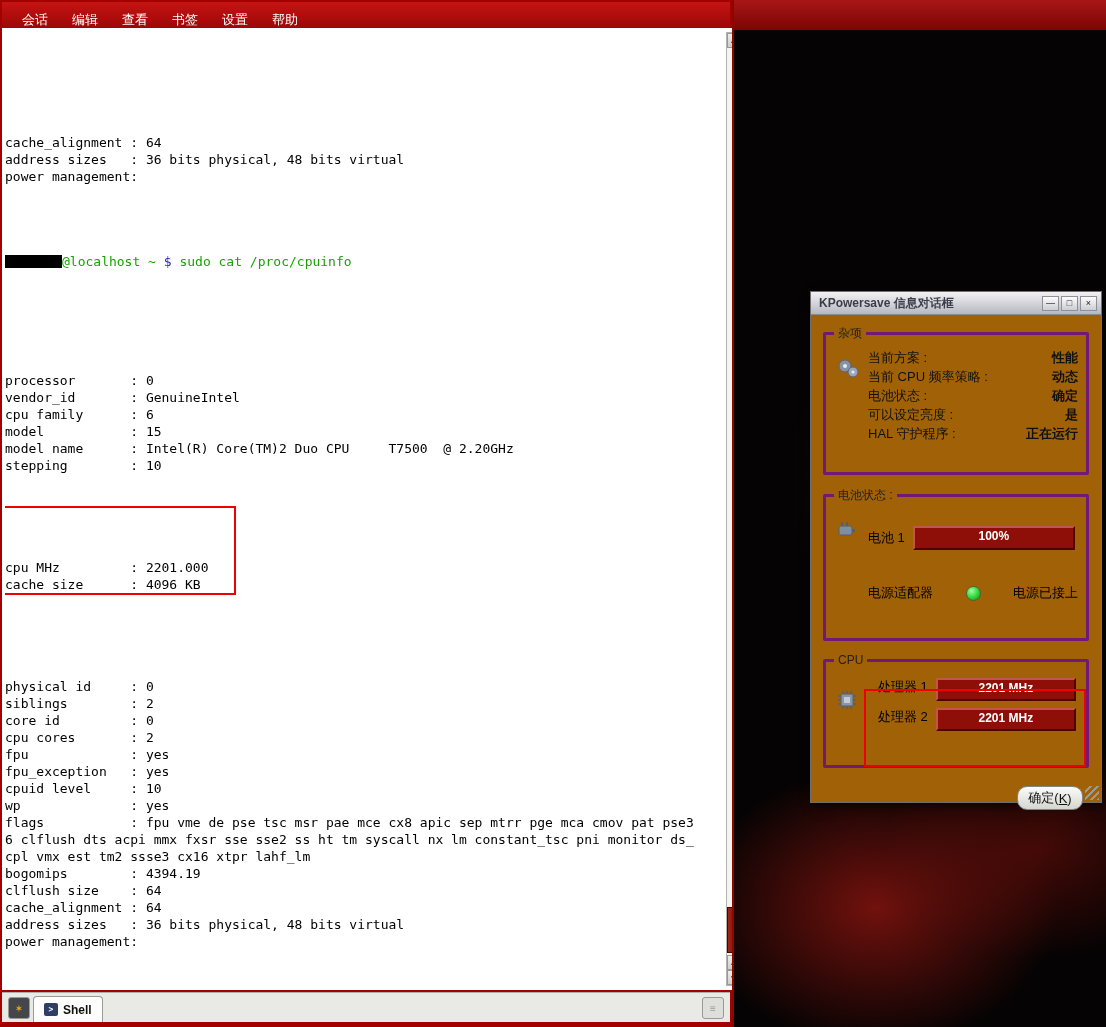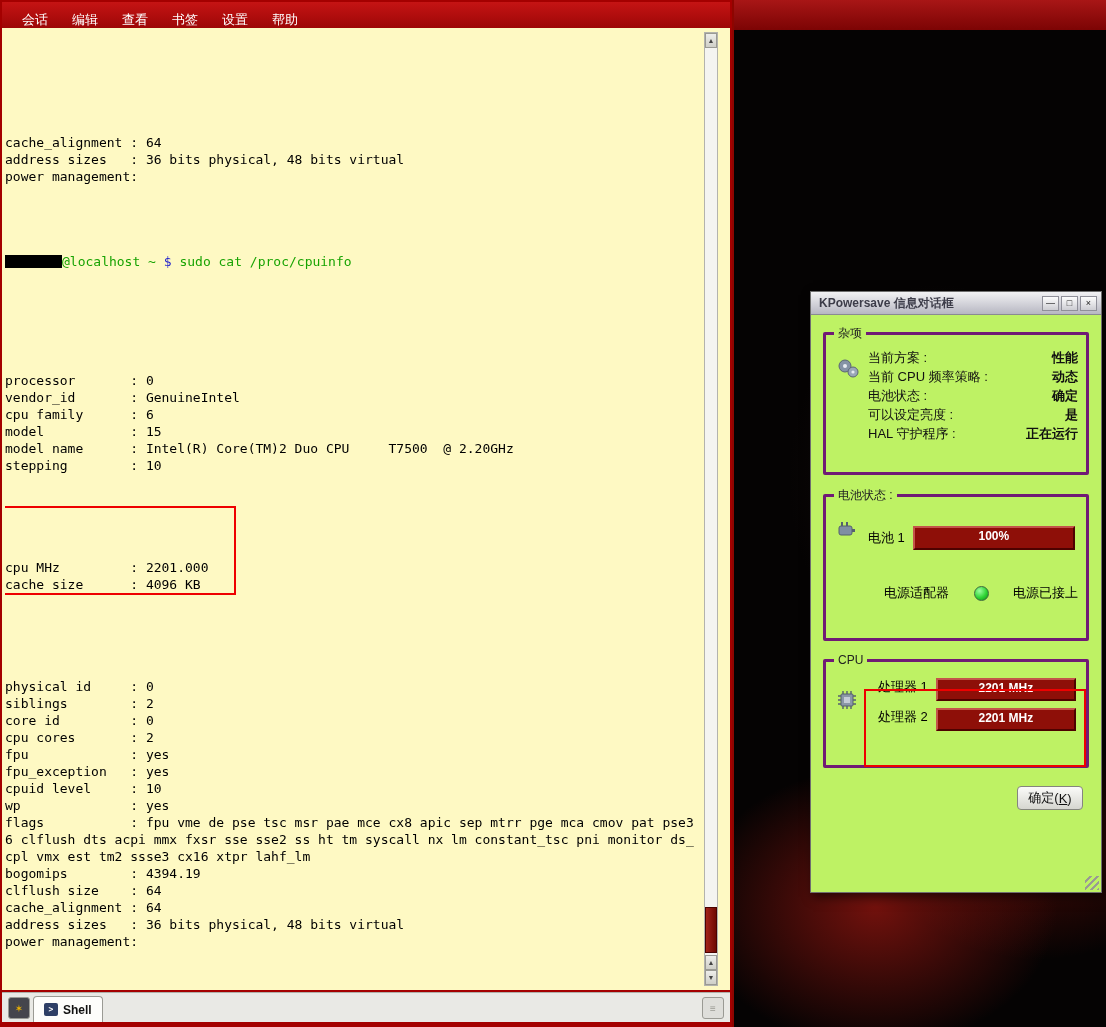--- a/index.html
+++ b/index.html
@@ -4,21 +4,21 @@
 <style>
   html,body{margin:0;padding:0;background:#000;}
   .screen{position:relative;width:1106px;height:1027px;overflow:hidden;
           font-family:"Liberation Sans",sans-serif;-webkit-font-smoothing:antialiased;}
 
   
   .term-window{position:absolute;left:0;top:0;width:732px;height:1027px;background:#a40000;}
   .menubar{position:absolute;left:2px;top:2px;right:2px;height:36px;
            background:linear-gradient(#c51414,#8e0202);display:flex;align-items:center;padding-left:8px;}
   .menu-item{color:#fff;font-size:13px;padding:0 12px;cursor:default;}
-  .term-area{position:absolute;left:2px;top:28px;width:728px;height:962px;background:#fef9c3;}
+  .term-area{position:absolute;left:2px;top:28px;width:728px;height:962px;background:#ffffff;padding-left:22px;}
   .term-content{position:absolute;left:3px;top:4px;width:700px;height:954px;
                 font-family:"DejaVu Sans Mono",monospace;font-size:13px;line-height:17px;
                 color:#000;white-space:pre;overflow:hidden;}
   .tline{height:17px;white-space:pre;}
   .redbox{outline:2px solid #ee0000;width:229px;}
   .redact{display:inline-block;width:57px;height:13px;background:#000;vertical-align:-2px;}
   .c-green{color:#18a303;}
   .c-blue{color:#2323cc;}
 
   
@@ -47,49 +47,49 @@
   .right-area{position:absolute;left:732px;top:0;width:374px;height:1027px;background:#070404;border-left:2px solid #8e0500;box-sizing:border-box;}
   .right-titlebar{height:30px;background:linear-gradient(#a81616,#7c0404);border-bottom:1px solid #540000;}
   .video{position:absolute;left:0;right:0;top:30px;bottom:0;
     background:
       radial-gradient(260px 200px at 38% 88%, rgba(150,22,16,.75), rgba(0,0,0,0) 70%),
       radial-gradient(220px 160px at 82% 82%, rgba(120,16,10,.55), rgba(0,0,0,0) 70%),
       radial-gradient(200px 260px at 55% 45%, rgba(70,44,40,.30), rgba(0,0,0,0) 75%),
       #050303;}
 
   
-  .dialog{position:absolute;left:810px;top:291px;width:292px;height:602px;background:#bef264;
+  .dialog{position:absolute;left:810px;top:291px;width:292px;height:512px;background:#a16207;
           border:1px solid #6f6f6f;box-shadow:3px 4px 10px rgba(0,0,0,.55);box-sizing:border-box;}
   .titlebar{height:22px;background:linear-gradient(#f2f2f4,#b7b7c2);border-bottom:1px solid #8a8a92;
             display:flex;align-items:center;padding:0 4px 0 8px;}
   .dtitle{flex:1;font-size:12px;font-weight:bold;color:#3c3c49;}
   .winbtns{display:flex;gap:2px;}
   .wbtn{width:17px;height:15px;background:linear-gradient(#fdfdfd,#cdcdd3);border:1px solid #8f8f99;
         box-sizing:border-box;font-size:9px;line-height:13px;text-align:center;color:#222;cursor:default;}
   .dbody{position:absolute;left:0;right:0;top:22px;bottom:0;padding:11px 12px 0;box-sizing:border-box;}
   fieldset.group{border:3px solid #701a75;border-radius:2px;margin:0 0 12px;padding:4px 8px 8px;position:relative;}
   fieldset.group legend{font-size:12px;color:#222;padding:0 4px;}
   .gicon{position:absolute;left:10px;top:16px;}
   .mrow{display:flex;justify-content:space-between;align-items:center;height:19px;font-size:13px;color:#111;}
   .misc-rows{margin-left:34px;margin-top:2px;}
   .mvalue{font-weight:bold;}
   .bat-row{margin-left:34px;margin-top:18px;display:flex;align-items:center;gap:8px;font-size:13px;}
   .pbar{width:158px;height:20px;background:#8e0f08;border:2px solid;border-color:#c4544a #4e0200 #4e0200 #c4544a;
         color:#fff;font-weight:bold;font-size:12px;text-align:center;line-height:17px;box-sizing:content-box;}
-  .adapter-row{margin-left:50px;margin-top:34px;display:flex;align-items:center;justify-content:space-between;font-size:13px;}
+  .adapter-row{margin-left:34px;margin-top:34px;display:flex;align-items:center;justify-content:space-between;font-size:13px;}
   .led{width:13px;height:13px;border-radius:50%;background:radial-gradient(circle at 35% 30%,#9dffa0,#2fd435 55%,#0d8a14);
        border:1px solid #3d6a3f;}
   .crows{margin-left:44px;margin-top:4px;position:relative;}
   .crow{display:flex;align-items:flex-start;gap:8px;margin:7px 0;font-size:13px;}
   .cbar{width:136px;height:19px;}
   .anno-box{position:absolute;border:2px solid #ee0000;pointer-events:none;}
   .anno-cpu{left:38px;top:22px;width:218px;height:74px;}
   .btnrow{display:flex;justify-content:flex-end;padding:6px 6px 0 0;}
   .okbtn{min-width:66px;height:24px;background:linear-gradient(#fbfbf9,#d6d6d0);border:1px solid #85857f;
-         border-radius:4px;font-size:13px;color:#111;display:flex;align-items:center;justify-content:center;cursor:default;}
+         border-radius:10px;font-size:13px;color:#111;display:flex;align-items:center;justify-content:center;cursor:default;}
   .okbtn .key{text-decoration:underline;}
   .grip{position:absolute;right:2px;bottom:2px;width:14px;height:14px;
         background:repeating-linear-gradient(135deg,transparent 0 3px,#9a9a94 3px 5px);}
 </style>
 </head>
 <body>
 
 <div class="screen">
 
   <div class="term-window">

